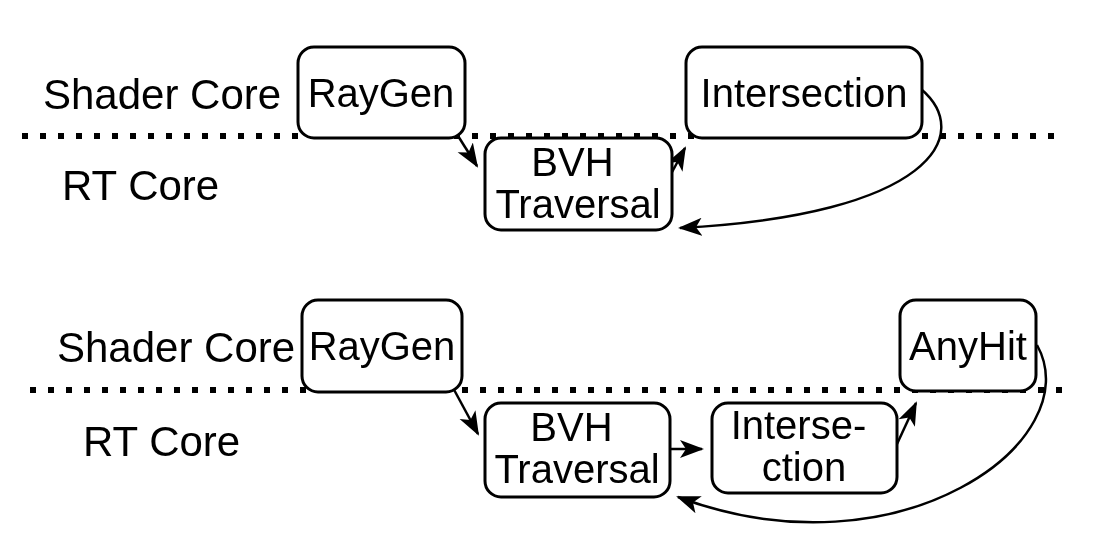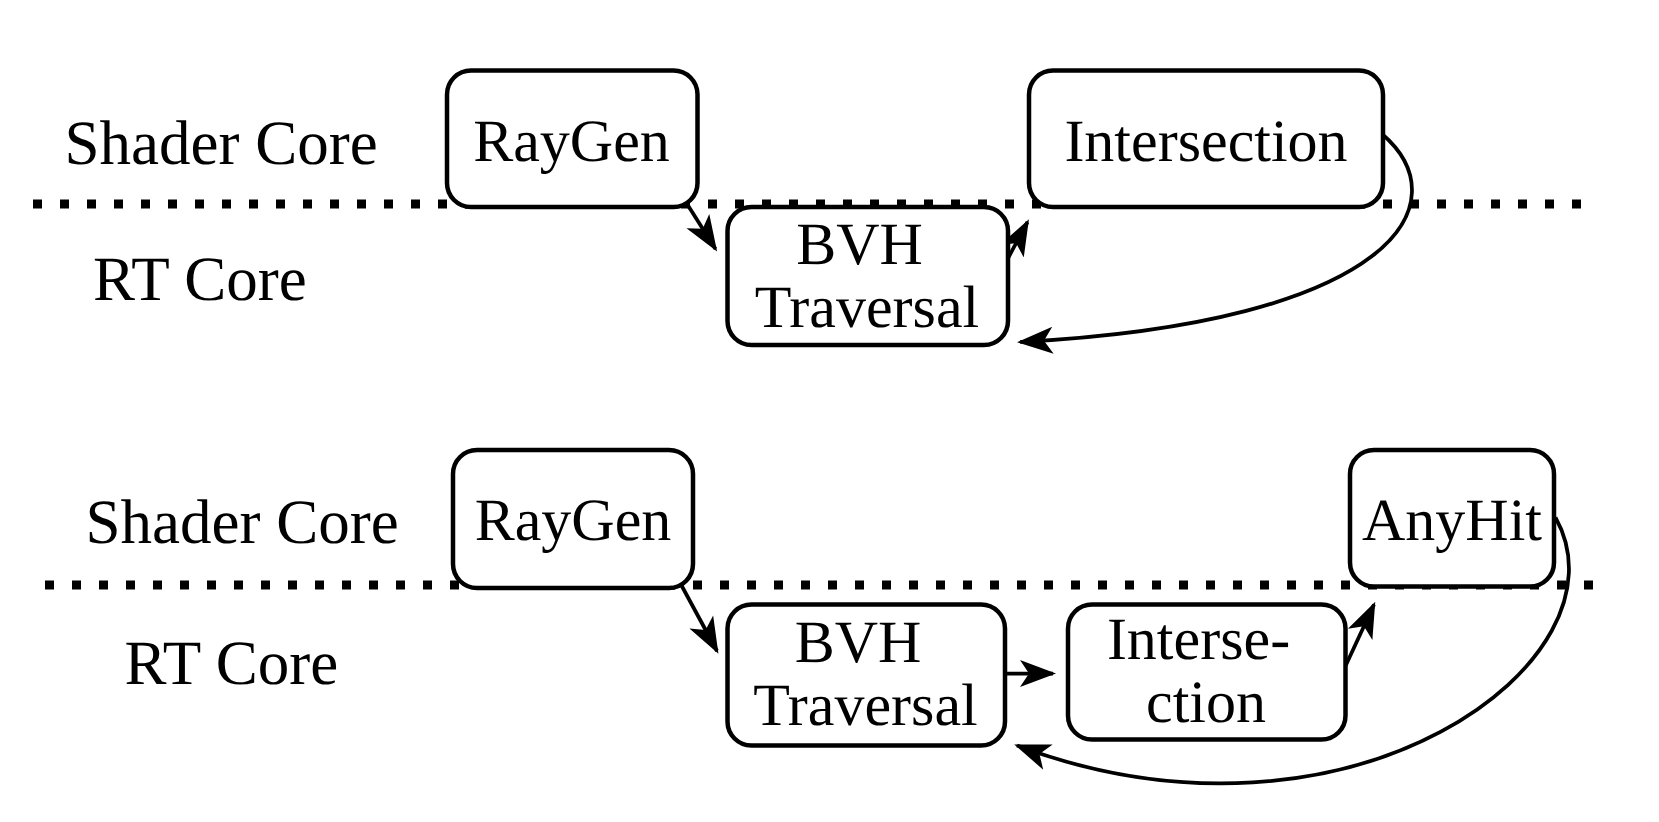--- a/index.html
+++ b/index.html
@@ -6,21 +6,21 @@
     margin: 0;
     padding: 0;
     background: #ffffff;
   }
   .stage {
     position: relative;
     width: 1106px;
     height: 548px;
     background: #ffffff;
     overflow: hidden;
-    font-family: Liberation Serif, serif;
+    font-family: Liberation Sans, sans-serif;
   }
   svg { display: block; }
   .lane-label {
     font-size: 42px;
     fill: #000000;
   }
   .node-label {
     font-size: 40px;
     fill: #000000;
     text-anchor: middle;

